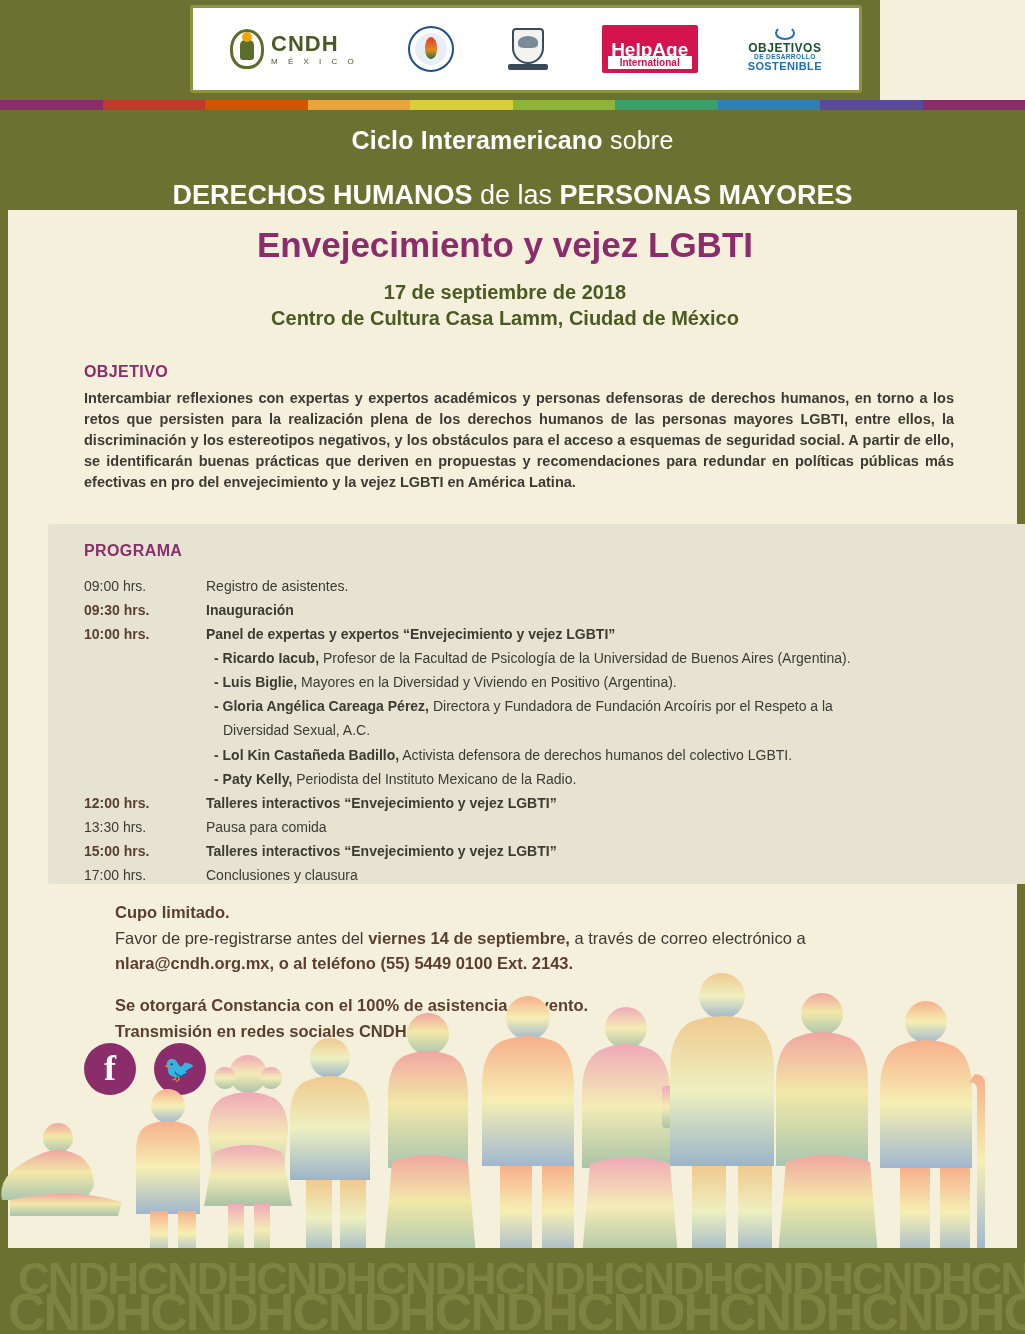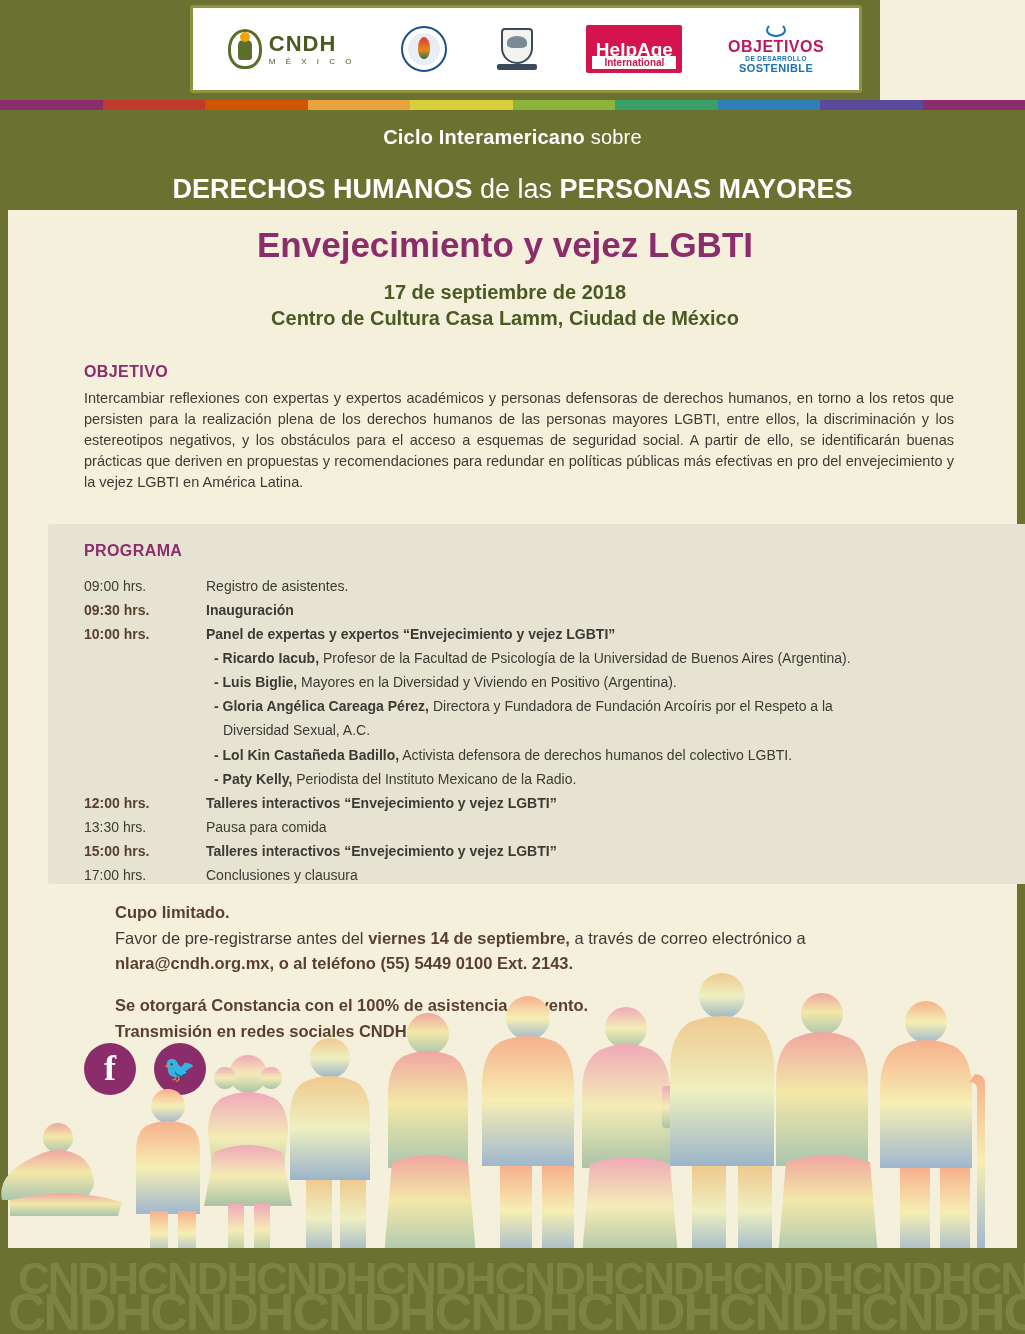--- a/index.html
+++ b/index.html
@@ -89,52 +89,52 @@
     position:absolute; left:6px; right:6px; bottom:4px; text-align:center;
     background:#ffffff; color:#d5134d; font-weight:bold; font-size:10px;
     padding:1px 0;
   }
 
   .ods { text-align:center; line-height:1.05; }
   .ods .wreath {
     width:20px; height:14px; border:2px solid #1a6fb5; border-radius:50%;
     margin:0 auto 2px; border-top-color:transparent;
   }
-  .ods .l1 { font-size:16px; font-weight:bold; color:#be185d; letter-spacing:0.5px; }
+  .ods .l1 { font-size:12px; font-weight:bold; color:#14532d; letter-spacing:0.5px; }
   .ods .l2 { font-size:6.5px; font-weight:bold; color:#1a6fb5; letter-spacing:0.4px; }
   .ods .l3 { font-size:11px; font-weight:bold; color:#1a6fb5; letter-spacing:0.4px; }
 
   
   .rainbow {
     position:absolute; left:0; top:100px; width:1025px; height:10px;
     display:flex;
   }
   .rainbow span { flex:1 1 0; height:10px; }
 
   
   .banner {
     position:absolute; left:0; top:110px; width:1025px; height:100px;
     background:#6b7130; text-align:center; color:#ffffff;
   }
-  .banner .l1 { font-size:20px; margin-top:16px; letter-spacing:0.2px; }
+  .banner .l1 { font-size:25px; margin-top:16px; letter-spacing:0.2px; }
   .banner .l1 b { font-weight:bold; }
   .banner .l2 { font-size:27px; margin-top:25px; font-weight:bold; }
   .banner .l2 .thin { font-weight:normal; }
 
   
   .title-block { position:absolute; left:0; top:225px; width:1010px; text-align:center; }
   .title-main { font-size:35px; font-weight:bold; color:#8b2d6b; }
   .title-date { font-size:20px; font-weight:bold; color:#4b5a22; margin-top:16px; }
   .title-place { font-size:20px; font-weight:bold; color:#4b5a22; margin-top:3px; }
 
   
   .objetivo { position:absolute; left:84px; top:363px; width:870px; }
   .objetivo h3 { margin:0; font-size:16px; font-weight:bold; color:#8b2d6b; letter-spacing:0.4px; }
   .objetivo p {
-    margin:7px 0 0; font-size:14.5px; line-height:1.45; color:#3b3b33; text-align:justify;
+    margin:7px 0 0; font-size:14.5px; line-height:1.45; color:#3b3b33; text-align:justify;font-weight:bold;
   }
 
   
   .programa {
     position:absolute; left:48px; top:524px; width:1022px; height:360px;
     background:#e6e3d2; border-radius:3px; padding:18px 36px;
   }
   .programa h3 { margin:0 0 14px; font-size:16px; font-weight:bold; color:#8b2d6b; letter-spacing:0.4px; }
   .prow { display:flex; font-size:14px; color:#3b3b33; line-height:1.72; }
   .prow .time { width:122px; flex:none; }

